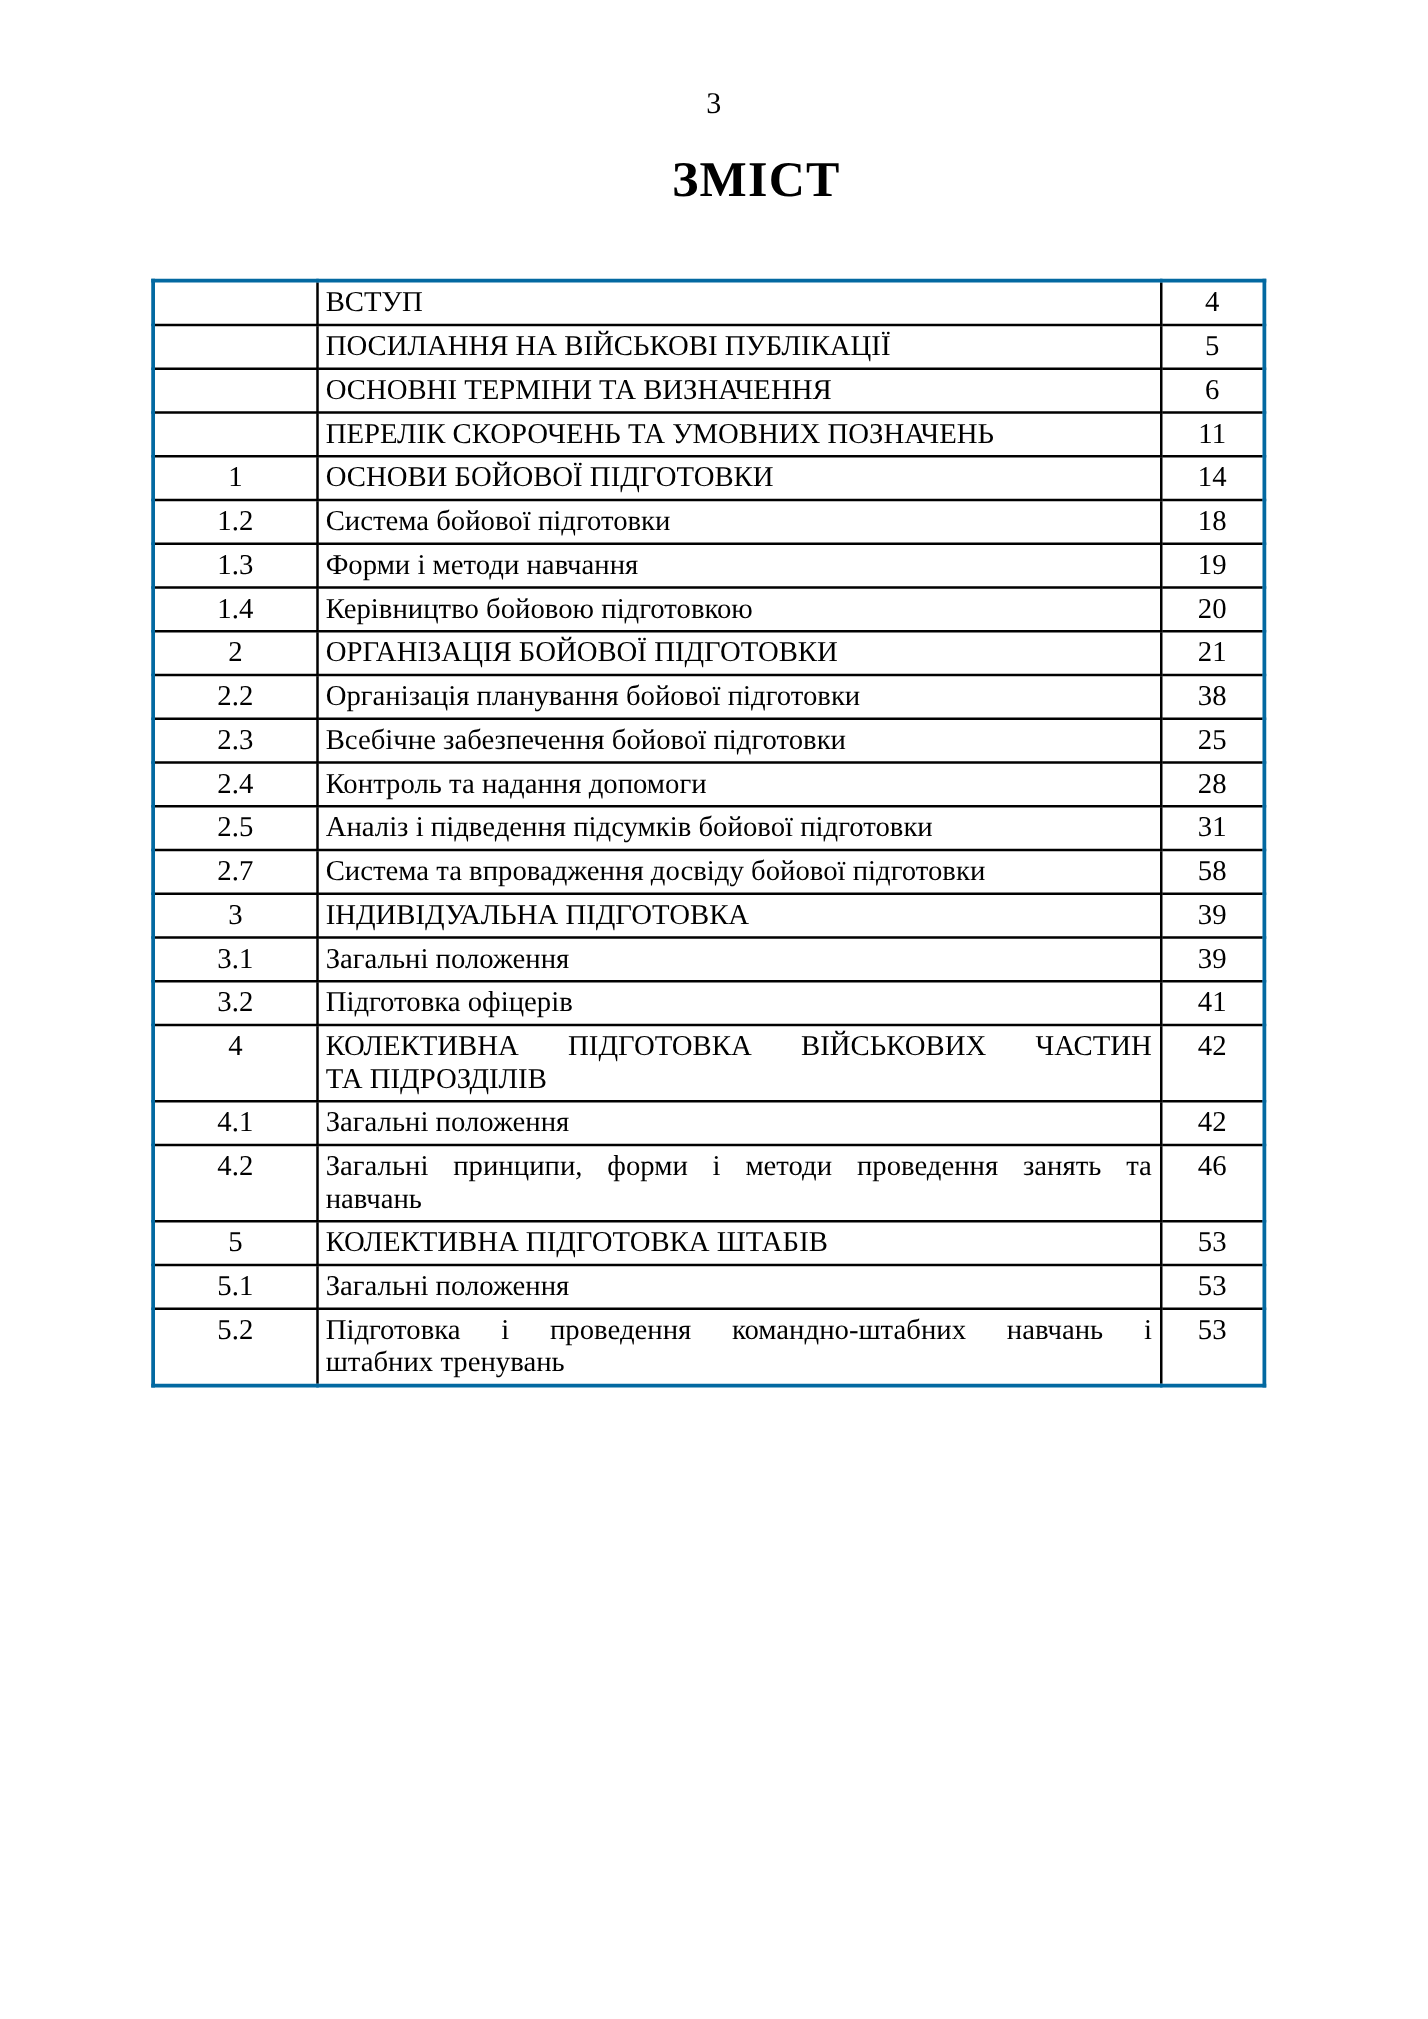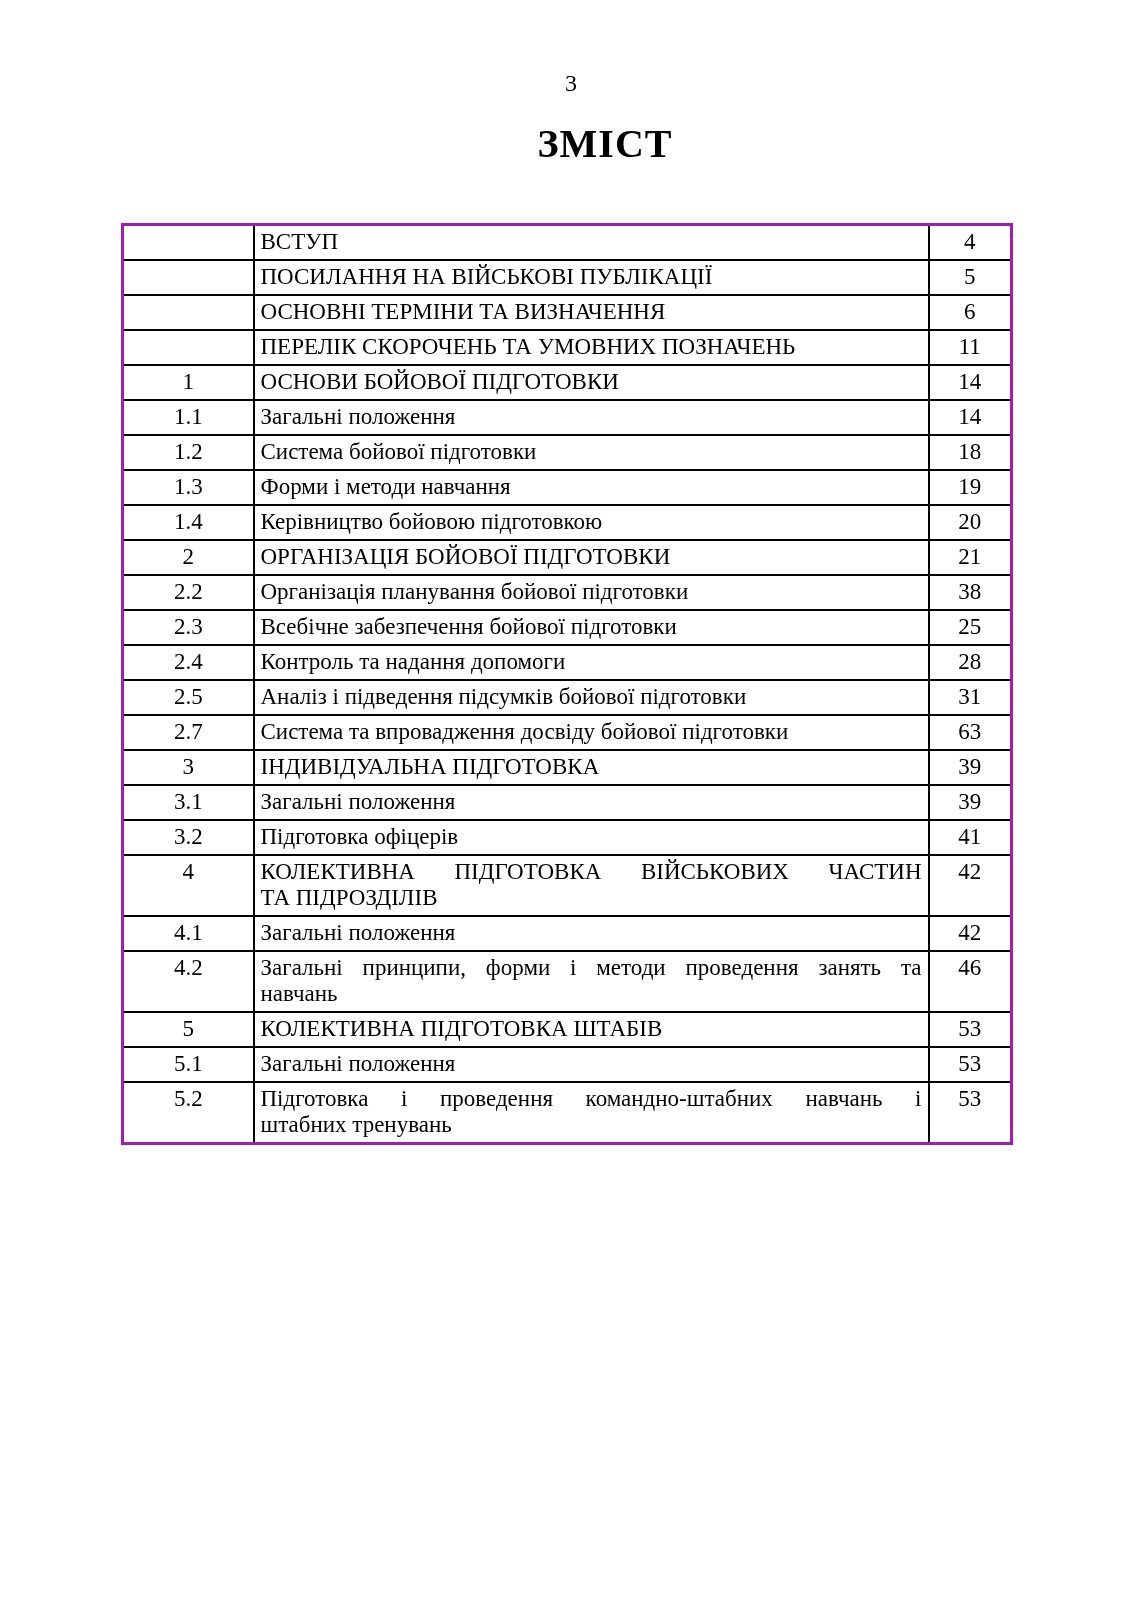--- a/index.html
+++ b/index.html
@@ -36,21 +36,21 @@
     letter-spacing: 1px;
     padding-left: 34px;
   }
   table.toc {
     position: absolute;
     top: 223px;
     left: 121px;
     width: 889px;
     border-collapse: collapse;
     table-layout: fixed;
-    border: 3px solid #a21caf;
+    border: 3px solid #0369a1;
   }
   table.toc td {
     border: 2px solid #000;
     font-size: 23px;
     line-height: 26px;
     padding: 3px 6px 4px 6px;
     vertical-align: top;
     overflow: hidden;
   }
   td.c-num {
@@ -115,27 +115,20 @@
         <td class="c-page">11</td>
       </tr>
       <tr>
         <td class="c-num">1</td>
         <td class="c-title">
           <span class="title-line">ОСНОВИ БОЙОВОЇ ПІДГОТОВКИ</span>
         </td>
         <td class="c-page">14</td>
       </tr>
       <tr>
-        <td class="c-num">1.1</td>
-        <td class="c-title">
-          <span class="title-line">Загальні положення</span>
-        </td>
-        <td class="c-page">14</td>
-      </tr>
-      <tr>
         <td class="c-num">1.2</td>
         <td class="c-title">
           <span class="title-line">Система бойової підготовки</span>
         </td>
         <td class="c-page">18</td>
       </tr>
       <tr>
         <td class="c-num">1.3</td>
         <td class="c-title">
           <span class="title-line">Форми і методи навчання</span>
@@ -182,21 +175,21 @@
         <td class="c-title">
           <span class="title-line">Аналіз і підведення підсумків бойової підготовки</span>
         </td>
         <td class="c-page">31</td>
       </tr>
       <tr>
         <td class="c-num">2.7</td>
         <td class="c-title">
           <span class="title-line">Система та впровадження досвіду бойової підготовки</span>
         </td>
-        <td class="c-page">63</td>
+        <td class="c-page">58</td>
       </tr>
       <tr>
         <td class="c-num">3</td>
         <td class="c-title">
           <span class="title-line">ІНДИВІДУАЛЬНА ПІДГОТОВКА</span>
         </td>
         <td class="c-page">39</td>
       </tr>
       <tr>
         <td class="c-num">3.1</td>

